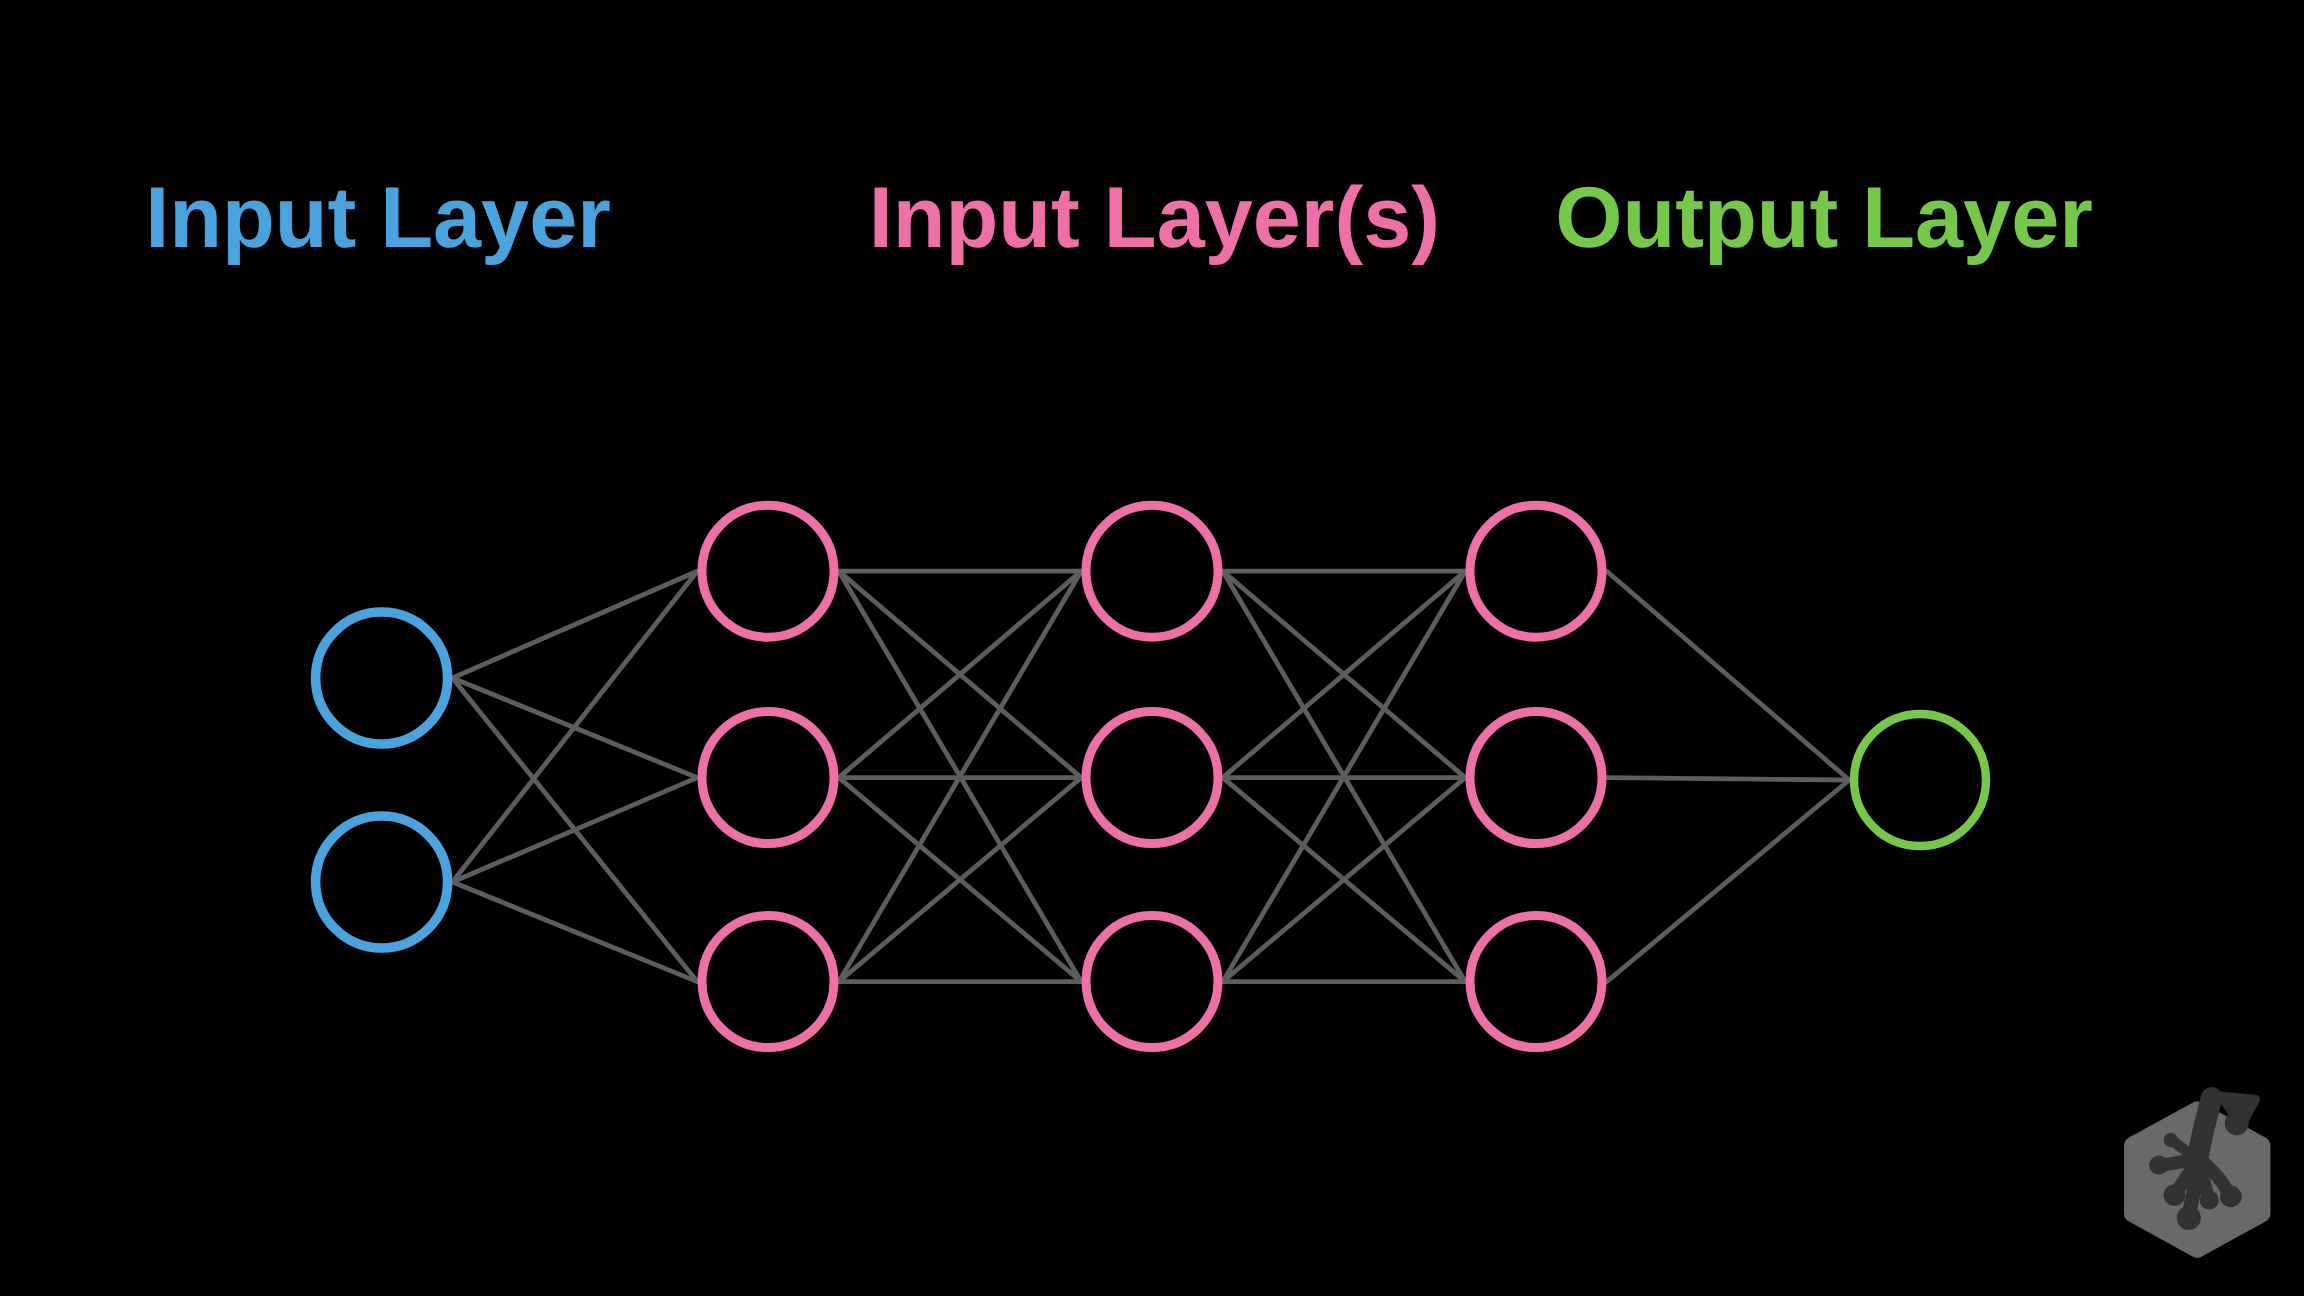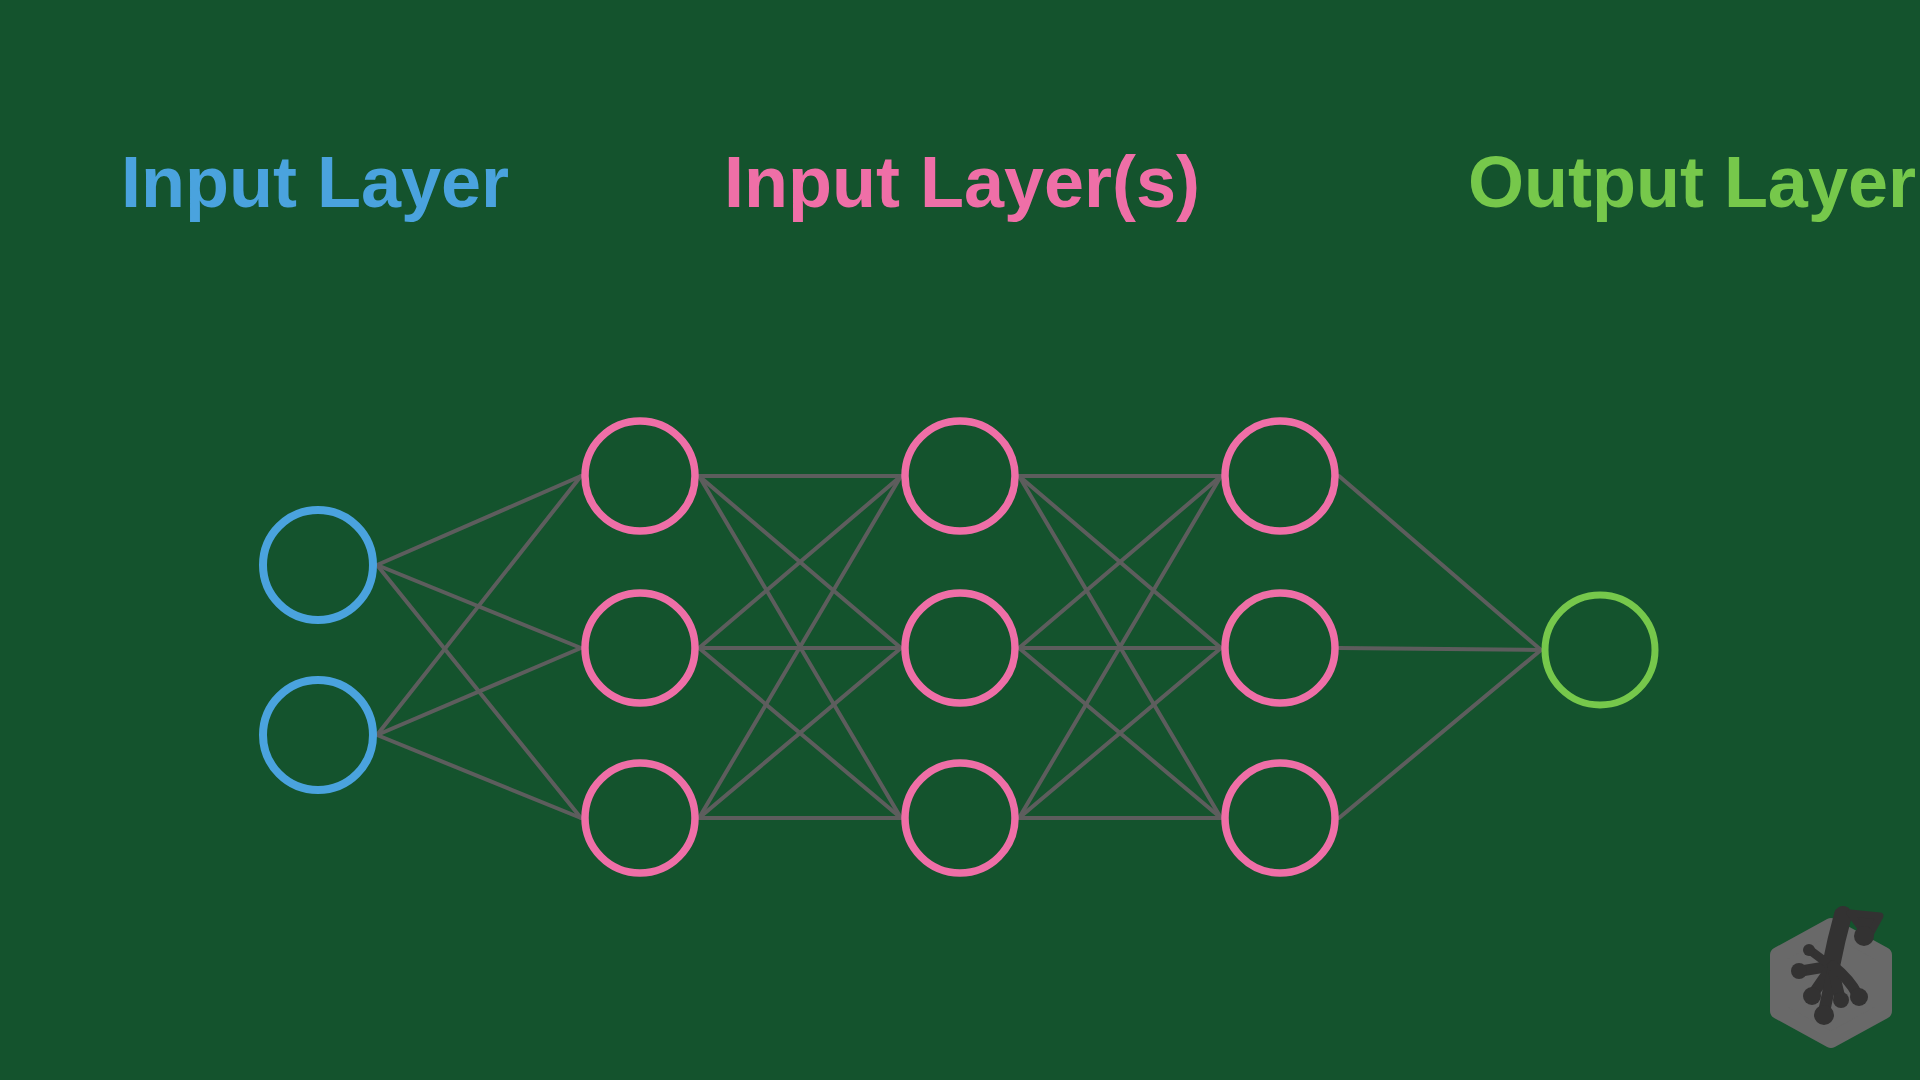--- a/index.html
+++ b/index.html
@@ -20,31 +20,31 @@
     top: 146px;
     transform: translateX(-50%);
     font-size: 72px;
     font-weight: 700;
     letter-spacing: 0px;
     line-height: 72px;
     white-space: nowrap;
   }
   .label-input  { left: 315px;  }
   .label-hidden { left: 962px;  }
-  .label-output { left: 1692px; text-align: right; }
+  .label-output { left: 1520px; text-align: right; }
   svg.net {
     position: absolute;
     left: 0;
     top: 0;
   }
 </style>
 </head>
 <body>
 
-<div class="stage" style="background: #14532d;">
+<div class="stage" style="background: #000000;">
 
   <div class="layer-label label-input" style="color: rgb(74, 163, 222);">Input Layer</div>
 
   <div class="layer-label label-hidden" style="color: rgb(239, 111, 167);">Input Layer(s)</div>
 
   <div class="layer-label label-output" style="color: rgb(118, 200, 75);">Output Layer</div>
 
   <svg class="net" width="1920" height="1080" viewBox="0 0 1920 1080">
     <g id="edges" fill="none" stroke-linecap="round">
         <line x1="377" y1="565" x2="581" y2="476" stroke="#5d5d5d" stroke-width="4"></line>

